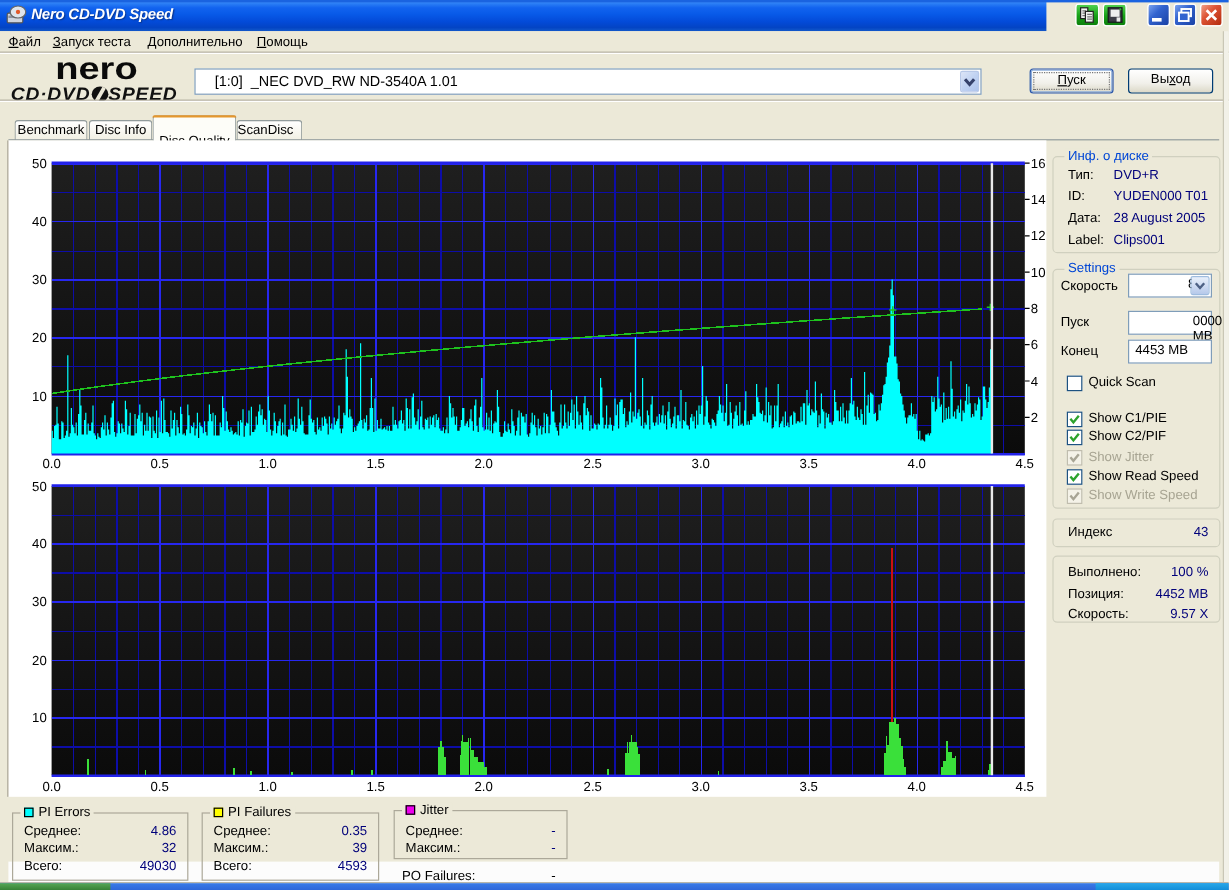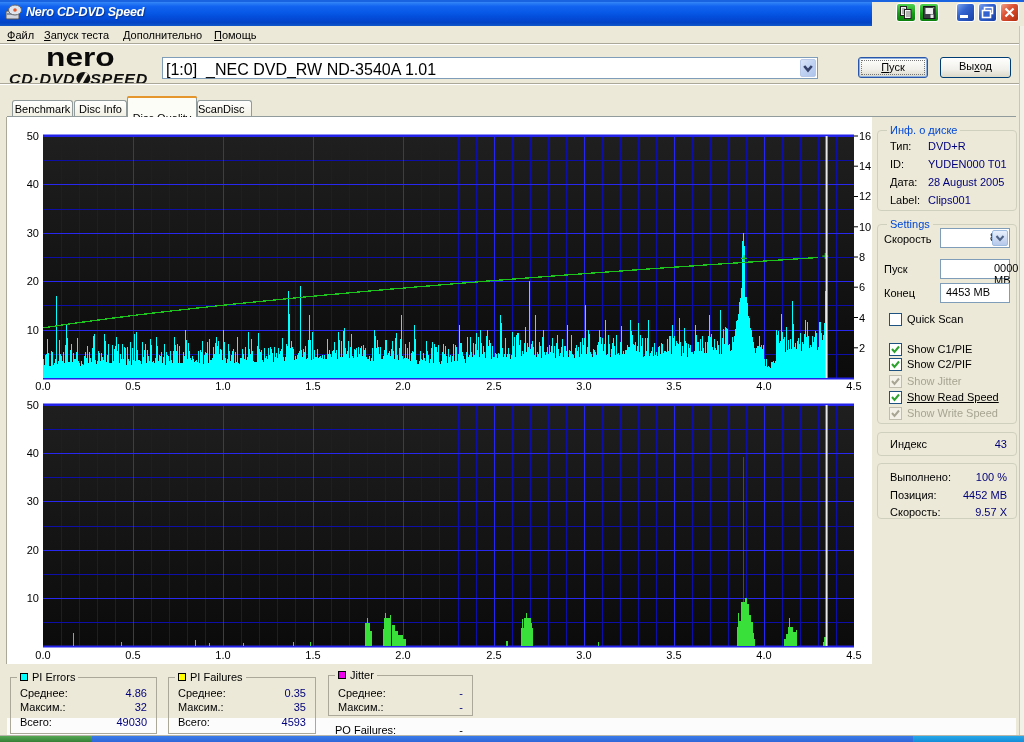--- a/index.html
+++ b/index.html
@@ -60,21 +60,21 @@
 </div>
 <div class="abs" style="left:0;top:43px;width:1024px;height:1px;background:#aca899"></div>
 <div class="abs" style="left:0;top:44px;width:1024px;height:1px;background:#fff"></div>
 
 <div class="abs" style="left:0;top:45px;width:1024px;height:38px;background:#ece9d8;">
   <div class="abs" style="left:46px;top:-3px;font-weight:900;font-size:26px;letter-spacing:0px;color:#0a0a0a;transform:scaleX(1.22);transform-origin:left;">nero</div>
   <div class="abs" style="left:9px;top:25px;font-weight:bold;font-style:italic;font-size:15px;letter-spacing:0.6px;color:#111;transform:scaleX(1.07);transform-origin:left;display:flex;align-items:center;">CD·DVD<span style="display:inline-block;width:13px;height:13px;background:#111;border-radius:50%;margin:0 0px 1px 1px;position:relative;overflow:hidden;">
         <span style="position:absolute;left:5px;top:-2px;width:2.5px;height:18px;background:#ece9d8;transform:rotate(28deg);"></span>
       </span>SPEED</div>
   <div class="abs" style="left:162px;top:12px;width:656px;height:22px;background:#fff;border:1px solid #7f9db9;">
-    <div class="abs" style="left:3px;top:3px;font-size:16px;">[1:0] &nbsp;_NEC DVD_RW ND-3540A 1.01</div>
+    <div class="abs" style="left:16px;top:3px;font-size:12px;">[1:0] &nbsp;_NEC DVD_RW ND-3540A 1.01</div>
     <div class="abs" style="right:1px;top:1px;width:16px;height:18px;background:linear-gradient(135deg,#dce5f7,#c0d2f2 50%,#aec4ec);border:1px solid #b7c8e8;border-radius:2px;">
       <svg width="14" height="16" viewBox="0 0 14 16">
           <path d="M3.2 6l3.8 4.4L10.8 6" fill="none" stroke="#36426b" stroke-width="2.6"></path>
         </svg>
     </div>
   </div>
   <div class="abs" style="left:858px;top:12px;width:70px;height:21px;border:1px solid #2a56a9;border-radius:3px;background:linear-gradient(180deg,#fff,#f1f0ea 60%,#dcd9c8);box-shadow:0 0 0 1px #8fb0dd inset;">
     <div class="abs" style="left:2px;top:2px;right:2px;bottom:2px;border:1px dotted #777;"></div>
     <div style="text-align:center;padding-top:3px;"><u>П</u>уск</div>
   </div>
@@ -214,21 +214,21 @@
 <div class="abs" style="left:907px;top:358px;">Show C2/PIF</div>
 
 <div class="abs" style="left:889px;top:375px;width:13px;height:13px;background:#f4f2e8;border:1px solid #c0bdae;"><svg width="11" height="11" viewBox="0 0 11 11">
       <path d="M2 5l2.5 3L9 2.5" fill="none" stroke="#a8a595" stroke-width="2"></path>
     </svg></div>
 <div class="abs" style="left:907px;top:375px;color:#a7a492;">Show Jitter</div>
 
 <div class="abs" style="left:889px;top:391px;width:13px;height:13px;background:#fff;border:1px solid #1d5281;"><svg width="11" height="11" viewBox="0 0 11 11">
       <path d="M2 5l2.5 3L9 2.5" fill="none" stroke="#2da32d" stroke-width="2"></path>
     </svg></div>
-<div class="abs" style="left:907px;top:391px;text-decoration:underline;">Show Read Speed</div>
+<div class="abs" style="left:907px;top:391px;">Show Read Speed</div>
 
 <div class="abs" style="left:889px;top:407px;width:13px;height:13px;background:#f4f2e8;border:1px solid #c0bdae;"><svg width="11" height="11" viewBox="0 0 11 11">
       <path d="M2 5l2.5 3L9 2.5" fill="none" stroke="#a8a595" stroke-width="2"></path>
     </svg></div>
 <div class="abs" style="left:907px;top:407px;color:#a7a492;">Show Write Speed</div>
 
 <div class="abs" style="left:877px;top:432px;width:140px;height:24px;border:1px solid #d0d0bf;border-radius:4px;"></div>
 <div class="abs" style="left:890px;top:438px;">Индекс</div>
 <div class="abs nav" style="left:877px;top:438px;width:130px;text-align:right;">43</div>
 
@@ -247,21 +247,21 @@
 <div class="abs" style="left:20px;top:701px;">Максим.:</div>
 <div class="abs nav" style="left:20px;top:701px;width:127px;text-align:right;">32</div>
 <div class="abs" style="left:20px;top:716px;">Всего:</div>
 <div class="abs nav" style="left:20px;top:716px;width:127px;text-align:right;">49030</div>
 
 <div class="abs" style="left:168px;top:677px;width:148px;height:57px;border:1px solid #aca899;"></div>
 <div class="abs" style="left:175px;top:671px;background:#ece9d8;padding:0 3px;display:flex;align-items:center;gap:4px;"><span style="width:8px;height:8px;background:#ffff00;border:1px solid #000;display:inline-block"></span>PI Failures</div>
 <div class="abs" style="left:178px;top:687px;">Среднее:</div>
 <div class="abs nav" style="left:178px;top:687px;width:128px;text-align:right;">0.35</div>
 <div class="abs" style="left:178px;top:701px;">Максим.:</div>
-<div class="abs nav" style="left:178px;top:701px;width:128px;text-align:right;">35</div>
+<div class="abs nav" style="left:178px;top:701px;width:128px;text-align:right;">39</div>
 <div class="abs" style="left:178px;top:716px;">Всего:</div>
 <div class="abs nav" style="left:178px;top:716px;width:128px;text-align:right;">4593</div>
 
 <div class="abs" style="left:328px;top:675px;width:145px;height:41px;border:1px solid #aca899;"></div>
 <div class="abs" style="left:335px;top:669px;background:#ece9d8;padding:0 3px;display:flex;align-items:center;gap:4px;"><span style="width:8px;height:8px;background:#ee00ee;border:1px solid #000;display:inline-block"></span>Jitter</div>
 <div class="abs" style="left:338px;top:687px;">Среднее:</div>
 <div class="abs nav" style="left:338px;top:687px;width:125px;text-align:right;">-</div>
 <div class="abs" style="left:338px;top:701px;">Максим.:</div>
 <div class="abs nav" style="left:338px;top:701px;width:125px;text-align:right;">-</div>
 

